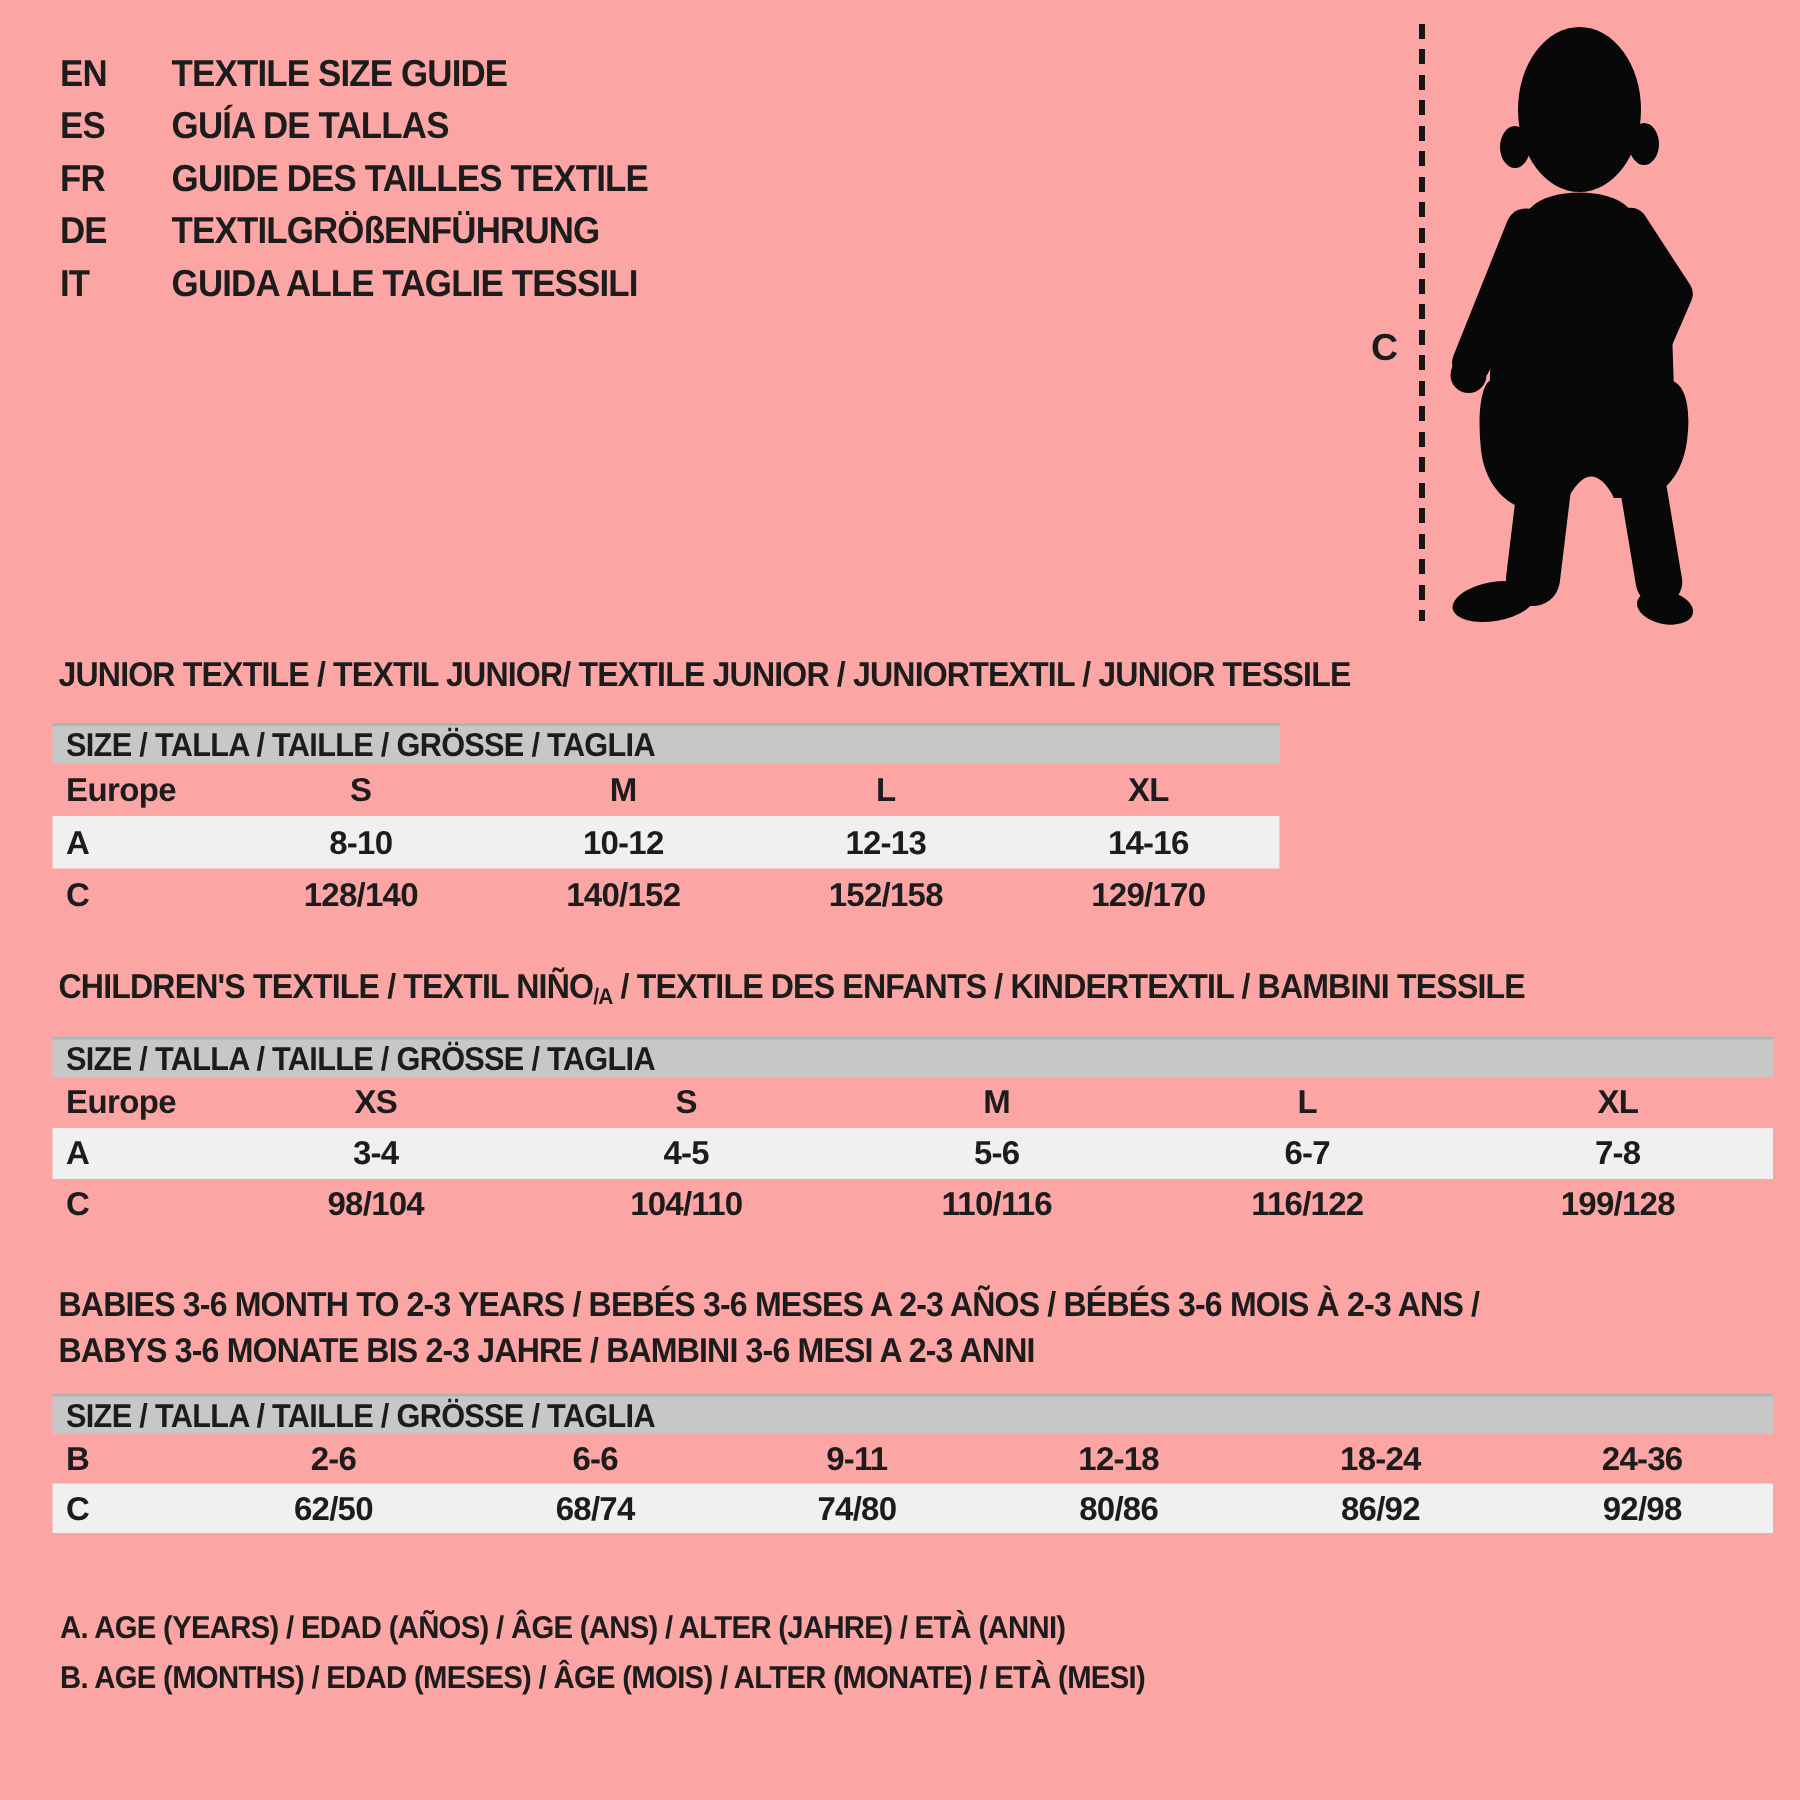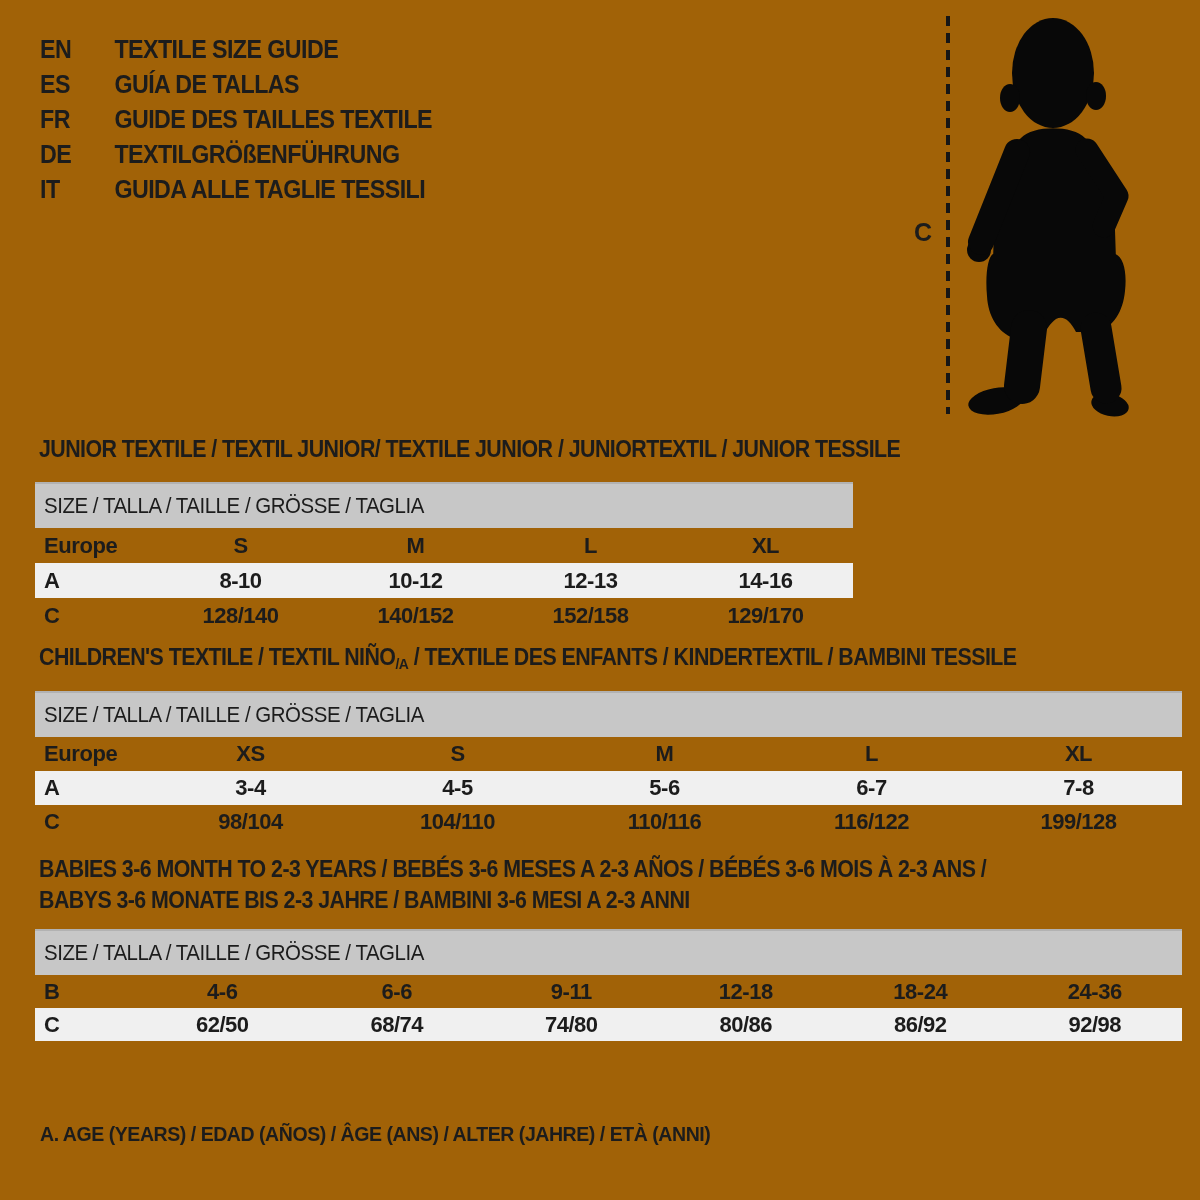--- a/index.html
+++ b/index.html
@@ -4,21 +4,21 @@
 <style>
   * { margin:0; padding:0; box-sizing:border-box; }
   html,body { width:1200px; height:1200px; background:#ffffff; }
   body {
     font-family:"Liberation Sans", sans-serif;
     color:#1c1c1c;
     font-stretch:condensed;
     position:relative;
     overflow:hidden;
   }
-  .canvas { position:absolute; left:0; top:0; width:1200px; height:1200px; background:#a16207; }
+  .canvas { position:absolute; left:0; top:0; width:1200px; height:1200px; background:#fca5a5; }
 
   
   .scx { display:inline-block; transform:scaleX(.93); transform-origin:left center; white-space:nowrap; }
 
   
   .lang-block { position:absolute; left:40px; top:32px; }
   .lang-row { display:flex; height:35px; align-items:center; }
   .lang-code, .lang-title { font-weight:700; font-size:25px; letter-spacing:-0.6px; }
   .lang-code { width:80px; }
 
@@ -39,35 +39,35 @@
   .sec-title .sub { font-size:15px; vertical-align:-4px; }
   .two-line { line-height:31px; }
 
   
   .size-table { position:absolute; left:35px; }
   .junior   { width:818px; }
   .children { width:1147px; }
   .babies   { width:1147px; }
 
   .size-bar {
-    height:46px; width:100%;
+    height:27px; width:100%;
     background:#c7c7c7; border-top:2px solid #b2b2b2;
     display:flex; align-items:center; padding-left:9px;
-    font-size:22px; font-weight:400; letter-spacing:-0.5px;
+    font-size:22px; font-weight:700; letter-spacing:-0.5px;
   }
   .t-row { display:grid; align-items:center; }
   .junior   .t-row { grid-template-columns:118px repeat(4,1fr); height:35px; }
   .children .t-row { grid-template-columns:112px repeat(5,1fr); height:34px; }
   .babies   .t-row { grid-template-columns:100px repeat(6,1fr); height:33px; }
   .t-row.shaded { background:#f0f0f0; }
   .t-label { padding-left:9px; font-size:22px; font-weight:700; letter-spacing:-0.4px; }
   .t-cell  { text-align:center; font-size:22px; font-weight:700; letter-spacing:-0.5px; }
 
   
-  .legend { position:absolute; left:40px; top:1069px;margin-top:48px; }
+  .legend { position:absolute; left:40px; top:1069px; }
   .legend-row { height:33px; display:flex; align-items:center; font-size:21px; font-weight:700; letter-spacing:-0.5px; }
 
   
   #junior-title   { top:436px; }
   #junior-table   { top:482px; }
   #children-title { top:644px; }
   #children-table { top:691px; }
   #babies-title   { top:854px; }
   #babies-table   { top:929px; }
 </style>
@@ -182,21 +182,21 @@
   <div class="sec-title two-line" id="babies-title">
     <div>BABIES 3-6 MONTH TO 2-3 YEARS / BEBÉS 3-6 MESES A 2-3 AÑOS / BÉBÉS 3-6 MOIS À 2-3 ANS /</div>
     <div>BABYS 3-6 MONATE BIS 2-3 JAHRE / BAMBINI 3-6 MESI A 2-3 ANNI</div>
   </div>
   <div class="size-table babies" id="babies-table">
     <div class="size-bar">
       <span class="scx">SIZE / TALLA / TAILLE / GRÖSSE / TAGLIA</span>
     </div>
     <div class="t-row">
       <div class="t-label">B</div>
-      <div class="t-cell">4-6</div>
+      <div class="t-cell">2-6</div>
       <div class="t-cell">6-6</div>
       <div class="t-cell">9-11</div>
       <div class="t-cell">12-18</div>
       <div class="t-cell">18-24</div>
       <div class="t-cell">24-36</div>
     </div>
     <div class="t-row shaded">
       <div class="t-label">C</div>
       <div class="t-cell">62/50</div>
       <div class="t-cell">68/74</div>
@@ -204,15 +204,18 @@
       <div class="t-cell">80/86</div>
       <div class="t-cell">86/92</div>
       <div class="t-cell">92/98</div>
     </div>
   </div>
 
   <div class="legend">
     <div class="legend-row">
         <span class="scx">A. AGE (YEARS) / EDAD (AÑOS) / ÂGE (ANS) / ALTER (JAHRE) / ETÀ (ANNI)</span>
       </div>
+    <div class="legend-row">
+        <span class="scx">B. AGE (MONTHS) / EDAD (MESES) / ÂGE (MOIS) / ALTER (MONATE) / ETÀ (MESI)</span>
+      </div>
   </div>
 
 </div>
 
 </body></html>

